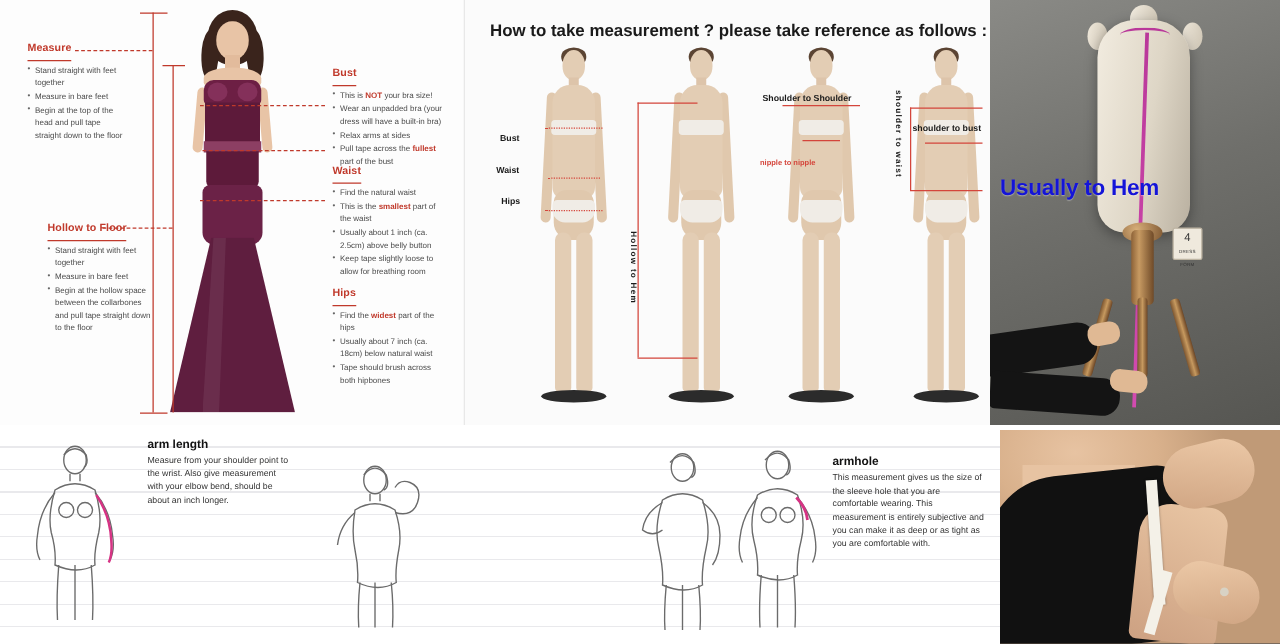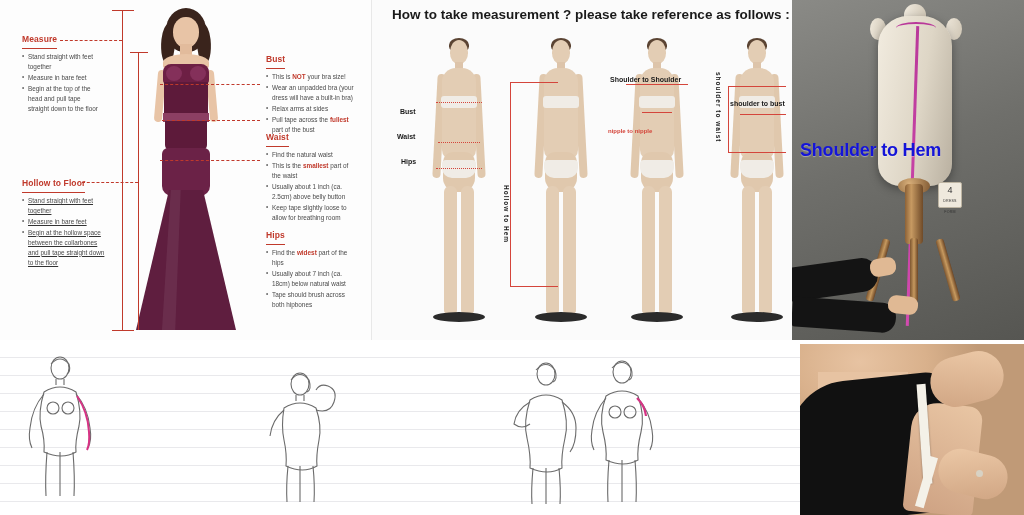--- a/index.html
+++ b/index.html
@@ -131,21 +131,21 @@
     content: '\2022'; position: absolute; left: 0; top: -1px; color: #666;
   }
   .hl-red { color: #c0392b; font-weight: bold; }
 
   
   #panel-mannequins {
     position: absolute; left: 372px; top: 0; width: 420px; height: 340px;
     background: #fbfbfb;
   }
   #mann-title {
-    position: absolute; left: 20px; top: 7px; font-size: 13.5px;
+    position: absolute; left: 20px; top: 17px; font-size: 13.5px;
     font-weight: bold; color: #1a1a1a;
   }
   .mannequin {
     position: absolute; top: 40px; width: 74px; height: 290px;
   }
   .m-head {
     position: absolute; left: 50%; margin-left: -9px; top: 0;
     width: 18px; height: 24px; background: #e3cdb4; border-radius: 50% 50% 45% 45%;
   }
   .m-hair {
@@ -408,21 +408,21 @@
 
     <div class="callout" style="left:22px; top:28px; width:80px;">
       <div class="cbox"><span class="ctitle">Measure</span></div>
       <ul>
         <li>Stand straight with feet together</li>
         <li>Measure in bare feet</li>
         <li>Begin at the top of the head and pull tape straight down to the floor</li>
       </ul>
     </div>
 
-    <div class="callout" style="left:22px; top:172px; width:86px;text-decoration:underline;">
+    <div class="callout" style="left:38px; top:172px; width:86px;">
       <div class="cbox"><span class="ctitle">Hollow to Floor</span></div>
       <ul>
         <li>Stand straight with feet together</li>
         <li>Measure in bare feet</li>
         <li>Begin at the hollow space between the collarbones and pull tape straight down to the floor</li>
       </ul>
     </div>
 
     <div class="callout" style="left:266px; top:48px; width:92px;">
       <div class="cbox"><span class="ctitle">Bust</span></div>
@@ -554,21 +554,21 @@
       <div class="fl" style="left:72px; transform:rotate(-16deg);"></div>
     </div>
     <div class="form-number">
       <span>4</span>
       <small>DRESS FORM</small>
     </div>
     <div class="arm-sleeve-a"></div>
     <div class="hand-a"></div>
     <div class="arm-sleeve-b"></div>
     <div class="hand-b"></div>
-    <div id="form-caption">Shoulder to Hem</div>
+    <div id="form-caption">Usually to Hem</div>
   </div>
 
   <div id="bottom">
 
     <div class="ruled" style="left:0px; width:800px;"></div>
 
     <div class="ld" style="left:14px; top:12px;">
       <svg width="92" height="150" viewBox="0 0 92 150">
         <g fill="none" stroke="#6b6b6b" stroke-width="1.1">
           <ellipse cx="46" cy="16" rx="9" ry="11"></ellipse>
@@ -578,20 +578,24 @@
           <circle cx="39" cy="56" r="6"></circle>
             <circle cx="54" cy="56" r="6"></circle>
           <path d="M30 42 q-12 14 -14 34 q-2 12 2 20"></path>
           <path d="M62 42 q12 14 14 34 q2 12 -2 20"></path>
           <path d="M33 100 q-2 26 -1 44 M46 100 l0 44 M59 100 q2 26 1 44"></path>
         </g>
         <path d="M63 44 q11 16 12 36 q1 12 -2 18" fill="none" stroke="#d63384" stroke-width="2"></path>
       </svg>
     </div>
 
+    <div class="note" style="left:118px; top:10px; width:116px;">
+      <h4>arm length</h4>
+      <p>Measure from your shoulder point to the wrist. Also give measurement with your elbow bend, should be about an inch longer.</p>
+    </div>
 
     <div class="ld" style="left:256px; top:26px;">
       <svg width="96" height="140" viewBox="0 0 96 140">
         <g fill="none" stroke="#6b6b6b" stroke-width="1.1">
           <ellipse cx="44" cy="18" rx="9" ry="11"></ellipse>
           <path d="M35 14 q9 -11 18 0 q3 10 -2 12"></path>
           <path d="M40 29 l0 6 M48 29 l0 6"></path>
           <path d="M28 42 q16 -10 32 0 q6 18 3 32 q-3 16 -2 26 q-14 8 -31 0 q1 -12 -2 -26 q-3 -14 0 -32z"></path>
           <path d="M28 44 q-12 10 -14 26"></path>
           <path d="M60 44 q14 4 18 -8 q4 -12 -6 -16 q-8 -3 -12 4"></path>
@@ -623,20 +627,24 @@
           <circle cx="37" cy="56" r="6"></circle>
             <circle cx="52" cy="56" r="6"></circle>
           <path d="M28 42 q-12 14 -14 32 q-2 12 2 20"></path>
           <path d="M60 42 q12 14 14 32 q2 12 -2 20"></path>
           <path d="M31 104 q-2 24 -1 42 M44 104 l0 42 M57 104 q2 24 1 42"></path>
         </g>
         <path d="M59 42 q8 8 9 18" fill="none" stroke="#d63384" stroke-width="2.2"></path>
       </svg>
     </div>
 
+    <div class="note" style="left:666px; top:24px; width:122px;">
+      <h4>armhole</h4>
+      <p>This measurement gives us the size of the sleeve hole that you are comfortable wearing. This measurement is entirely subjective and you can make it as deep or as tight as you are comfortable with.</p>
+    </div>
   </div>
 
   <div id="photo-sleeve">
     <div class="ps-skin"></div>
     <div class="ps-neckline"></div>
     <div class="ps-top"></div>
     <div class="ps-arm"></div>
     <div class="ps-hand"></div>
     <div class="ps-tape"></div>
     <div class="ps-hand2"></div>

